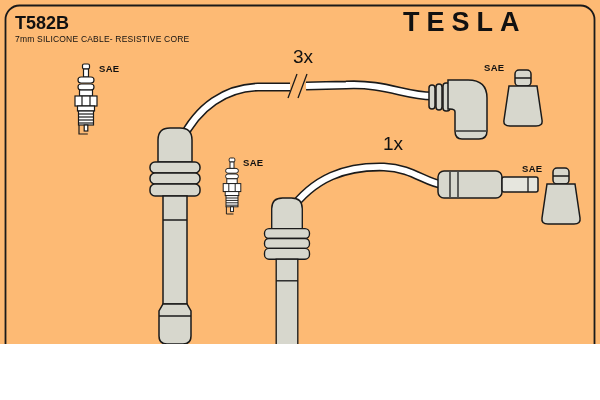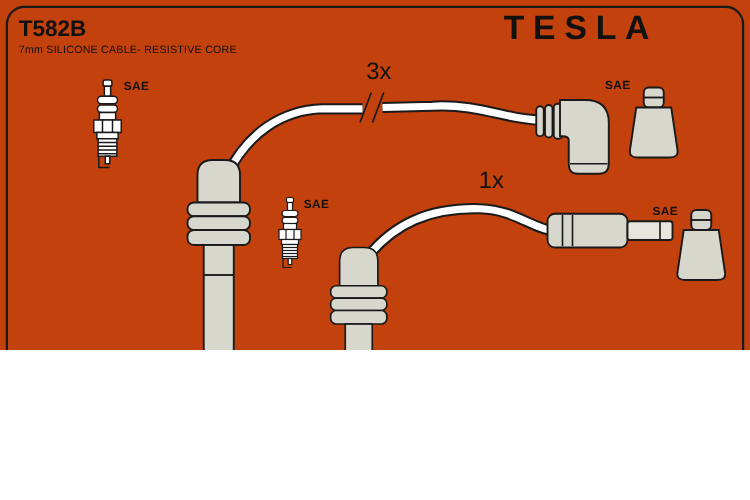--- a/index.html
+++ b/index.html
@@ -1,16 +1,16 @@
 <!DOCTYPE html>
 <html><head>
 <meta charset="utf-8">
 <style>
   html,body{margin:0;padding:0;background:#ffffff;}
-  .page{width:600px;height:280px;position:relative;background:#c2410c;
+  .page{width:600px;height:344px;position:relative;background:#fdba74;
         font-family:"Liberation Sans",sans-serif;overflow:hidden;text-decoration:underline;}
   svg{display:block;}
   text{fill:#111111;font-family:"Liberation Sans",sans-serif;}
   .part-number{font-size:18px;font-weight:700;}
   .description{font-size:8.5px;letter-spacing:.2px;}
   .brand{font-size:27px;font-weight:700;letter-spacing:7px;}
   .label-sae{font-size:9.5px;font-weight:700;letter-spacing:.3px;}
   .label-qty{font-size:19px;font-weight:400;}
   .frame{fill:none;stroke:#1a1a1a;stroke-width:1.8;}
   .plug{fill:#ffffff;stroke:#1a1a1a;stroke-width:1.2;}

